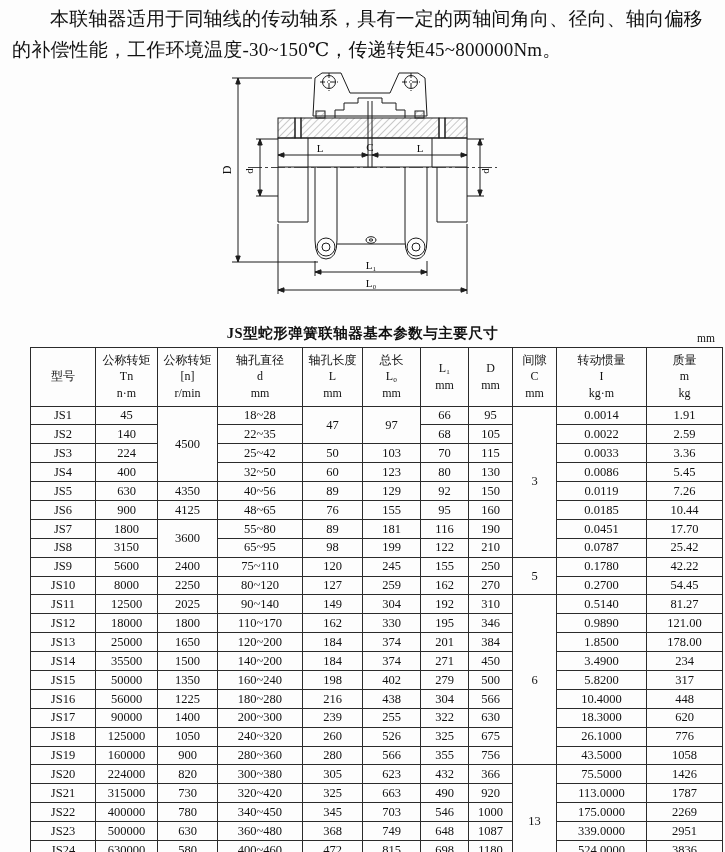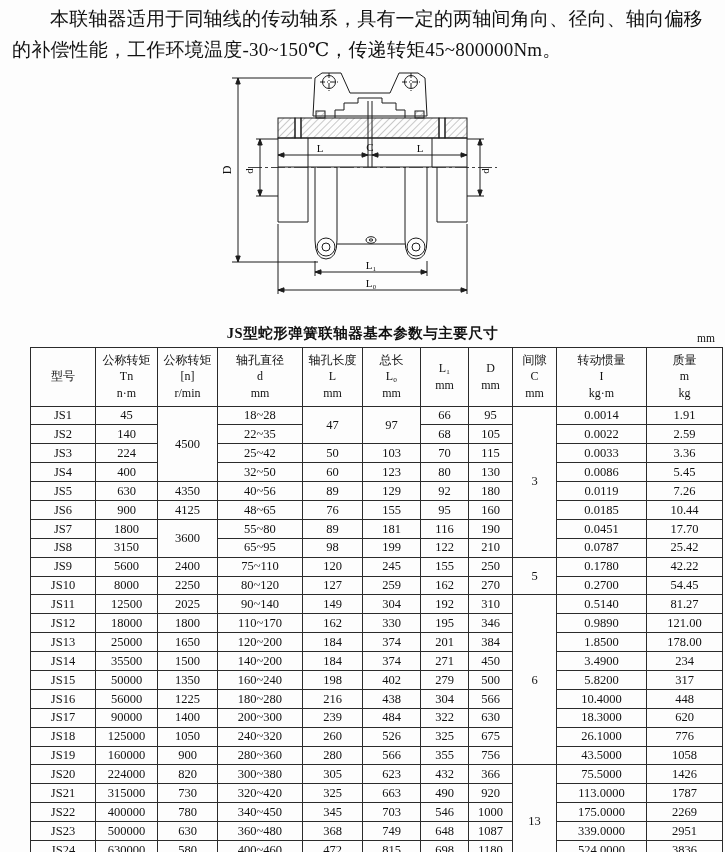--- a/index.html
+++ b/index.html
@@ -247,21 +247,21 @@
           <td>5.45</td>
         </tr>
         <tr>
           <td>JS5</td>
           <td>630</td>
           <td>4350</td>
           <td>40~56</td>
           <td>89</td>
           <td>129</td>
           <td>92</td>
-          <td>180</td>
+          <td>150</td>
           <td>0.0119</td>
           <td>7.26</td>
         </tr>
         <tr>
           <td>JS6</td>
           <td>900</td>
           <td>4125</td>
           <td>48~65</td>
           <td>76</td>
           <td>155</td>
@@ -390,21 +390,21 @@
           <td>566</td>
           <td>10.4000</td>
           <td>448</td>
         </tr>
         <tr>
           <td>JS17</td>
           <td>90000</td>
           <td>1400</td>
           <td>200~300</td>
           <td>239</td>
-          <td>484</td>
+          <td>255</td>
           <td>322</td>
           <td>630</td>
           <td>18.3000</td>
           <td>620</td>
         </tr>
         <tr>
           <td>JS18</td>
           <td>125000</td>
           <td>1050</td>
           <td>240~320</td>

